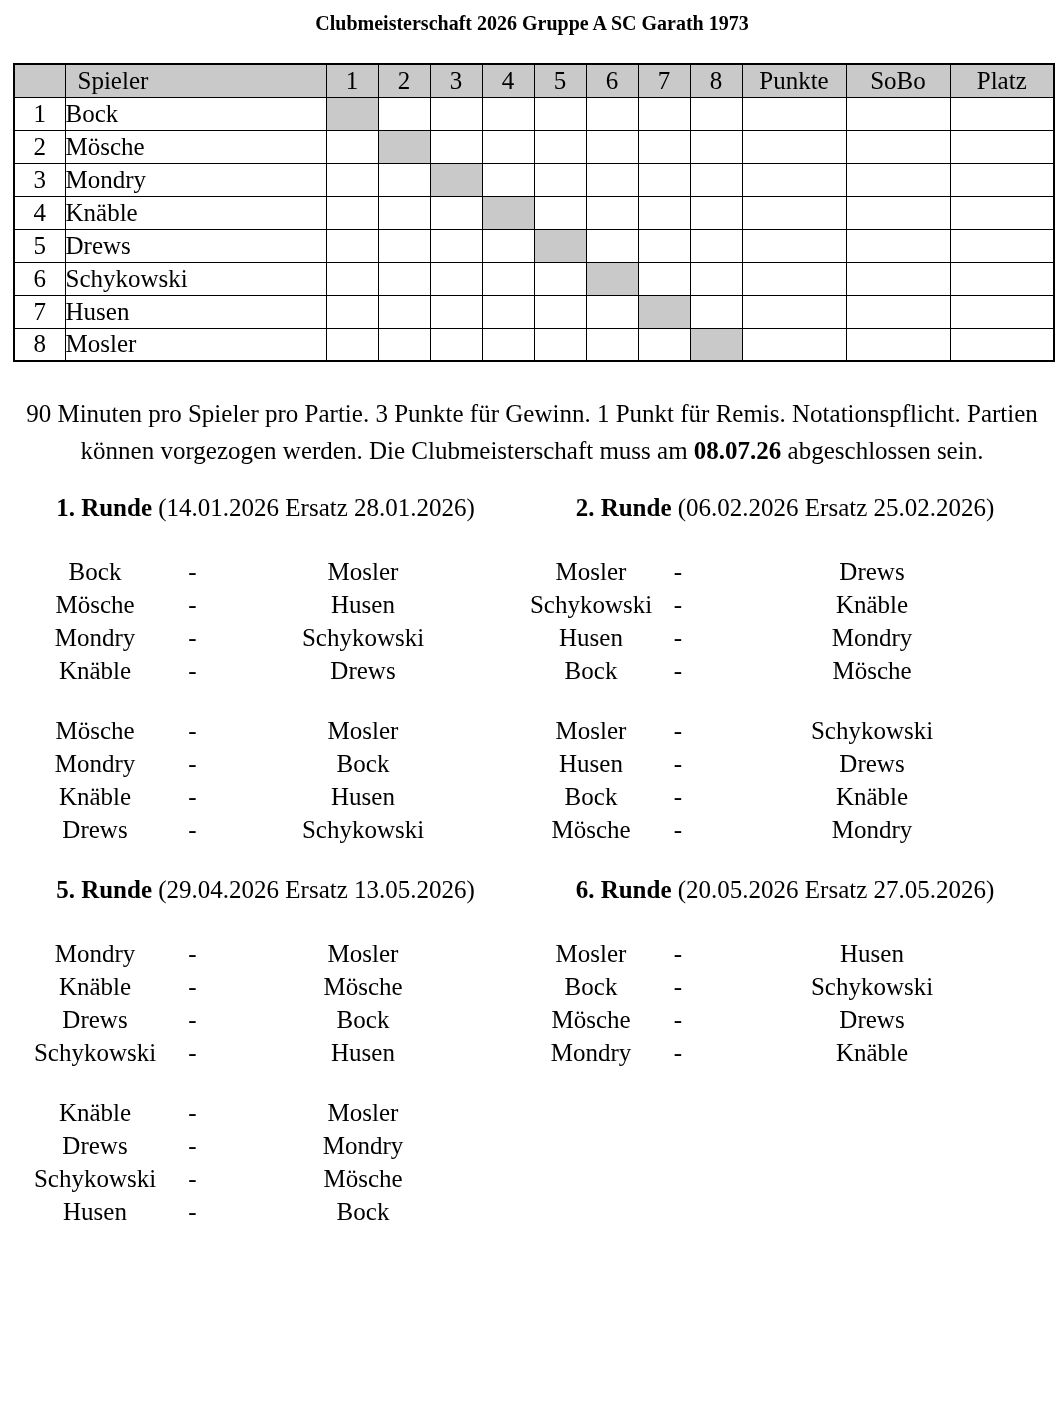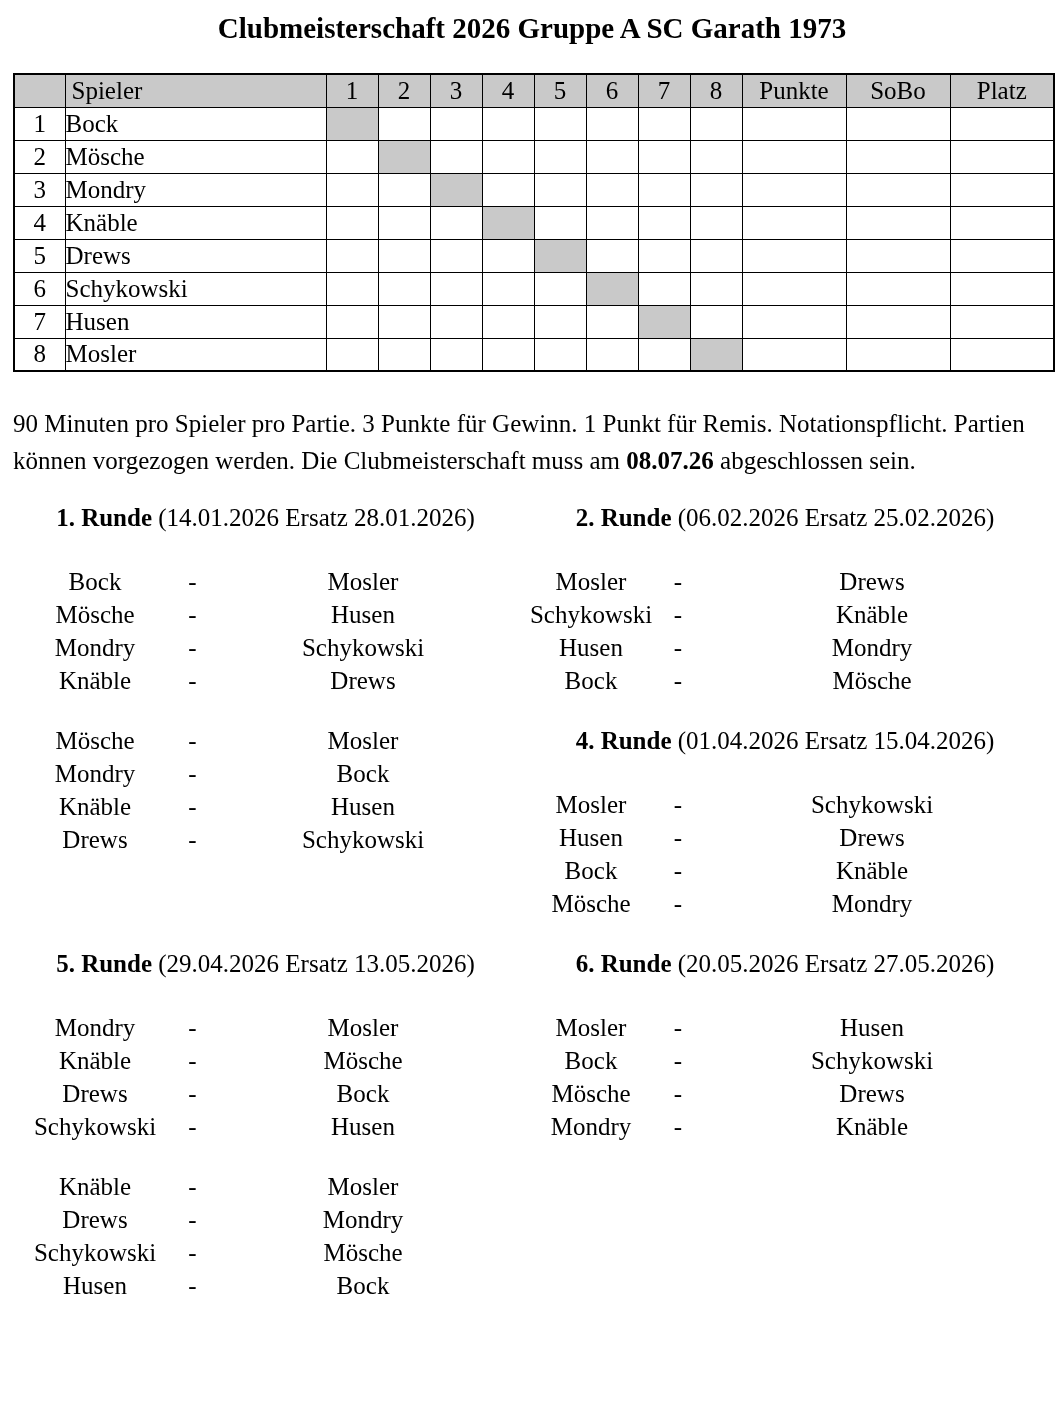--- a/index.html
+++ b/index.html
@@ -9,21 +9,21 @@
     min-height: 1411px;
     background: #ffffff;
     color: #000000;
     font-family: "Liberation Serif", "DejaVu Serif", serif;
     font-size: 25px;
     overflow: hidden;
   }
   .title {
     text-align: center;
     font-weight: bold;
-    font-size: 29px;
+    font-size: 20px;
     margin: 12px 0 0 0;
   }
   table.cross {
     border-collapse: collapse;
     margin: 28px 0 0 13px;
     table-layout: fixed;
     width: 1040px;
     border: 2px solid #000;
   }
   .cross td, .cross th {
@@ -35,25 +35,26 @@
     overflow: hidden;
     white-space: nowrap;
   }
   .cross thead th { background: #c9c9c9; }
   .col-num  { width: 51px; }
   .col-name { width: 261px; }
   .col-game { width: 52px; }
   .col-stat { width: 104px; }
   .cell-center { text-align: center; }
   .cell-name { text-align: left; padding-left: 6px; }
-  .cross thead th.cell-name { padding-left: 6px; }
+  .cross thead th.cell-name { padding-left: 12px; }
   .diag { background: #c9c9c9; }
   .notes {
     margin: 33px 13px 0 13px;
     line-height: 37px;
+    text-align: center;
   }
   .notes b { font-weight: bold; }
   .rounds {
     margin: 22px 0 0 13px;
     display: grid;
     grid-template-columns: 505px 534px;
     text-align: center;
   }
   .round { margin-bottom: 27px; }
   .round-header { line-height: 33px; margin-bottom: 31px; white-space: nowrap; }
@@ -302,24 +303,20 @@
         <span>Husen</span>
       </div>
     <div class="pairing">
         <span>Drews</span>
         <span>-</span>
         <span>Schykowski</span>
       </div>
   </div>
 
   <div class="round round--right">
-    <div class="round-header">
-      <span class="rname">4. Runde</span>
-      <span>(01.04.2026 Ersatz 15.04.2026)</span>
-    </div>
     <div class="pairing">
         <span>Mosler</span>
         <span>-</span>
         <span>Schykowski</span>
       </div>
     <div class="pairing">
         <span>Husen</span>
         <span>-</span>
         <span>Drews</span>
       </div>

